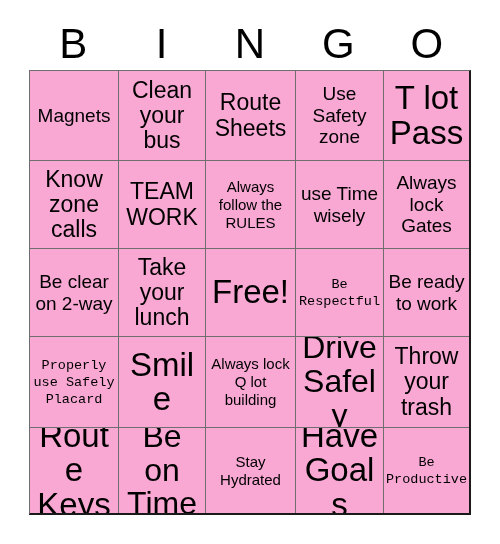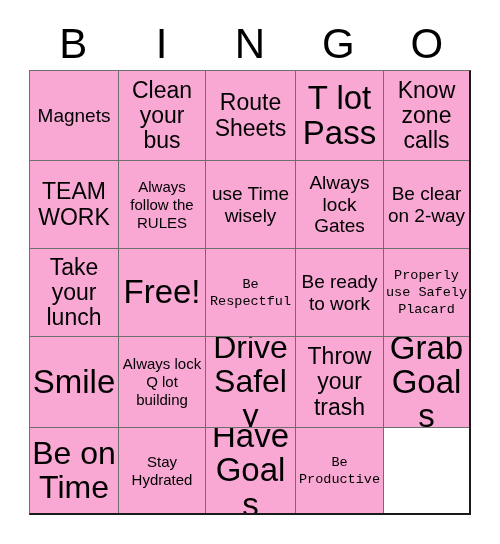--- a/index.html
+++ b/index.html
@@ -109,20 +109,23 @@
     <div class="cell">
         <span class="cell-text fs-md">Magnets</span>
       </div>
     <div class="cell">
         <span class="cell-text fs-lg">Clean your bus</span>
       </div>
     <div class="cell">
         <span class="cell-text fs-lg">Route Sheets</span>
       </div>
     <div class="cell">
+        <span class="cell-text fs-md">Use Safety zone</span>
+      </div>
+    <div class="cell">
         <span class="cell-text fs-xxl">T lot Pass</span>
       </div>
 
     <div class="cell">
         <span class="cell-text fs-lg">Know zone calls</span>
       </div>
     <div class="cell">
         <span class="cell-text fs-lg">TEAM WORK</span>
       </div>
     <div class="cell">
@@ -161,21 +164,21 @@
         <span class="cell-text fs-sm">Always lock Q lot building</span>
       </div>
     <div class="cell">
         <span class="cell-text fs-xl">Drive Safely</span>
       </div>
     <div class="cell">
         <span class="cell-text fs-lg">Throw your trash</span>
       </div>
 
     <div class="cell">
-        <span class="cell-text fs-xxl">Grab Goals</span>
+        <span class="cell-text fs-xxl">Route Keys</span>
       </div>
     <div class="cell">
         <span class="cell-text fs-xl">Be on Time</span>
       </div>
     <div class="cell">
         <span class="cell-text fs-sm">Stay Hydrated</span>
       </div>
     <div class="cell">
         <span class="cell-text fs-xxl">Have Goals</span>
       </div>

